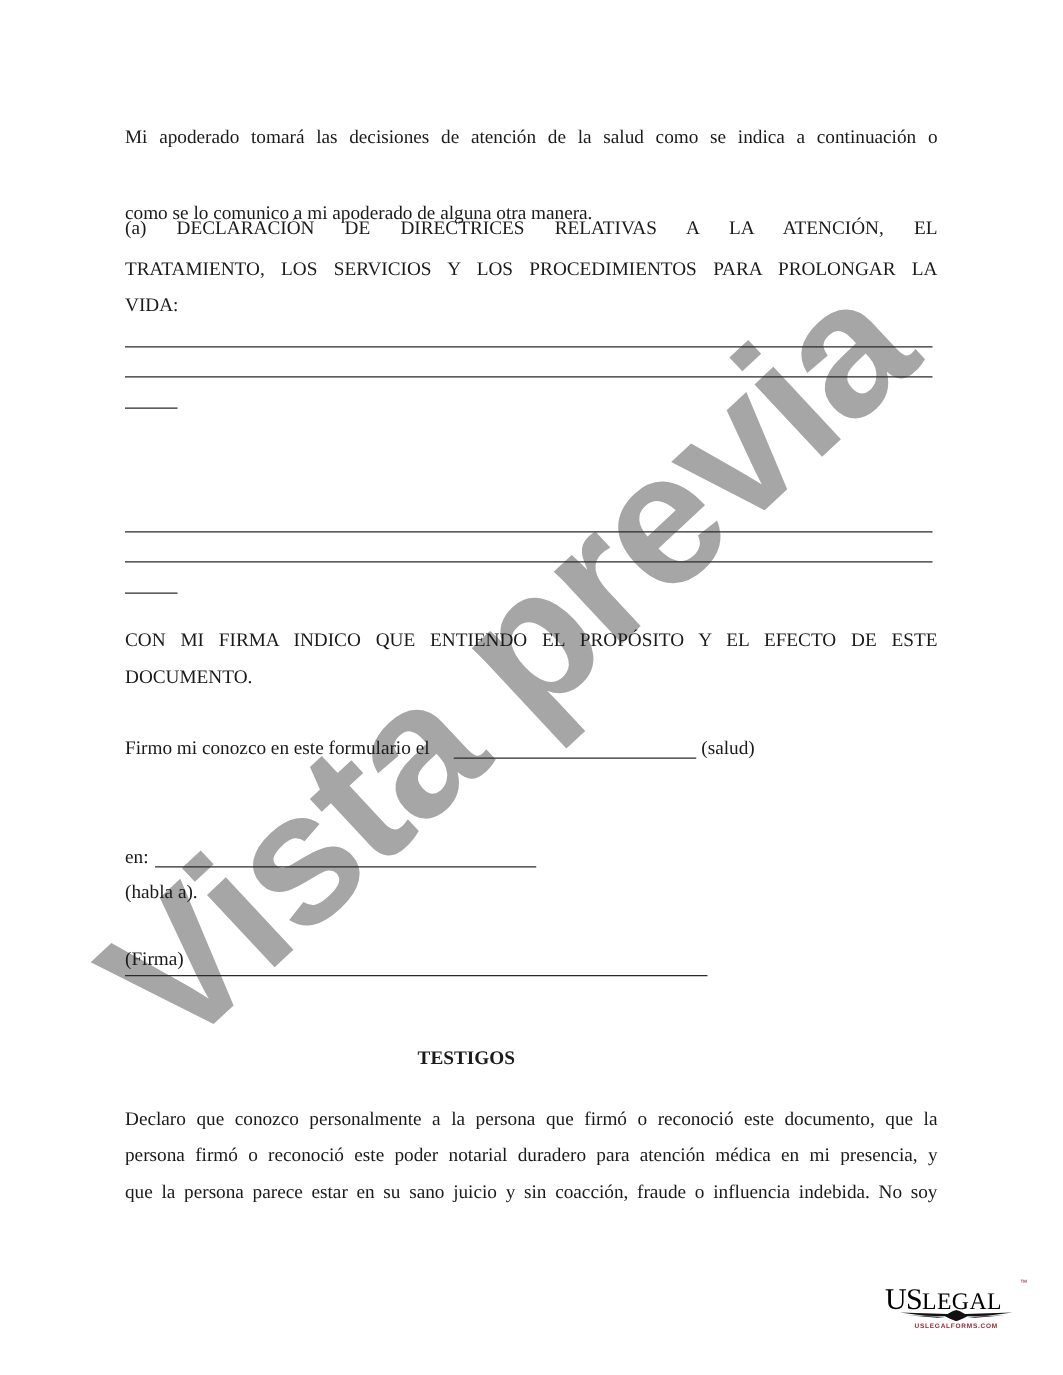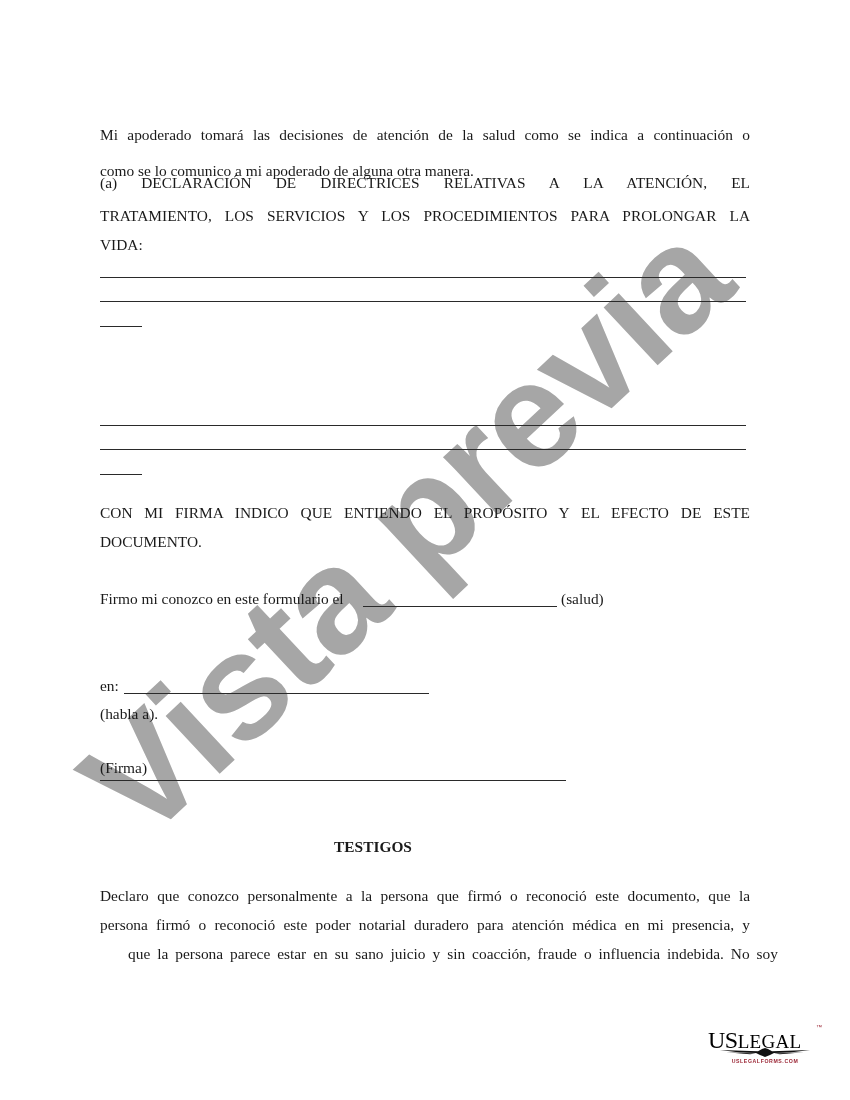--- a/index.html
+++ b/index.html
@@ -127,21 +127,21 @@
       line-height: 1;
     }
   </style>
 </head>
 <body>
 
 <div class="page">
 
   <div class="watermark">Vista previa</div>
 
-  <div class="just" style="top:95px;margin-top:25px;">Mi apoderado tomará las decisiones de atención de la salud como se indica a continuación o</div>
+  <div class="just" style="top:95px;">Mi apoderado tomará las decisiones de atención de la salud como se indica a continuación o</div>
   <div class="txt" style="left:100px; top:124px;margin-top:32px;">como se lo comunico a mi apoderado de alguna otra manera.</div>
 
   <div class="just" style="top:168px;">(a) DECLARACIÓN DE DIRECTRICES RELATIVAS A LA ATENCIÓN, EL</div>
   <div class="just" style="top:201px;">TRATAMIENTO, LOS SERVICIOS Y LOS PROCEDIMIENTOS PARA PROLONGAR LA</div>
   <div class="txt" style="left:100px; top:230px;">VIDA:</div>
   <div class="rule" style="left:100px; top:277px; width:646px;"></div>
   <div class="rule" style="left:100px; top:301px; width:646px;"></div>
   <div class="rule" style="left:100px; top:326px; width:42px;"></div>
 
   <div class="rule" style="left:100px; top:425px; width:646px;"></div>
@@ -158,21 +158,21 @@
   <div class="txt" style="left:100px; top:671px;">en:</div>
   <div class="rule" style="left:124px; top:693px; width:305px;"></div>
   <div class="txt" style="left:100px; top:699px;">(habla a).</div>
 
   <div class="rule" style="left:100px; top:780px; width:466px;"></div>
   <div class="txt" style="left:100px; top:753px;">(Firma)</div>
 
   <div class="heading" style="top:832px;">TESTIGOS</div>
   <div class="just" style="top:910px;">persona firmó o reconoció este poder notarial duradero para atención médica en mi presencia, y</div>
   <div class="just" style="top:881px;">Declaro que conozco personalmente a la persona que firmó o reconoció este documento, que la</div>
-  <div class="just" style="top:939px;margin-left:28px;">que la persona parece estar en su sano juicio y sin coacción, fraude o influencia indebida. No soy</div>
+  <div class="just" style="top:939px;">que la persona parece estar en su sano juicio y sin coacción, fraude o influencia indebida. No soy</div>
 
   <div class="logo">
     <div class="logo-word">
       <span class="logo-us">US</span><span class="logo-legal">LEGAL</span>
     </div>
     <span class="logo-tm">™</span>
     <svg class="logo-wings" viewBox="0 0 90 9" xmlns="http://www.w3.org/2000/svg">
       <path d="M0 2 L38 3.2 L42 1 L45 0 L48 1 L52 3.2 L90 2 L70 4.5 L54 5 L50 7 L45 9 L40 7 L36 5 L20 4.5 Z" fill="#111111"></path>
       <path d="M6 4.2 L36 5.5 L30 6.2 Z M84 4.2 L54 5.5 L60 6.2 Z" fill="#111111"></path>
     </svg>

